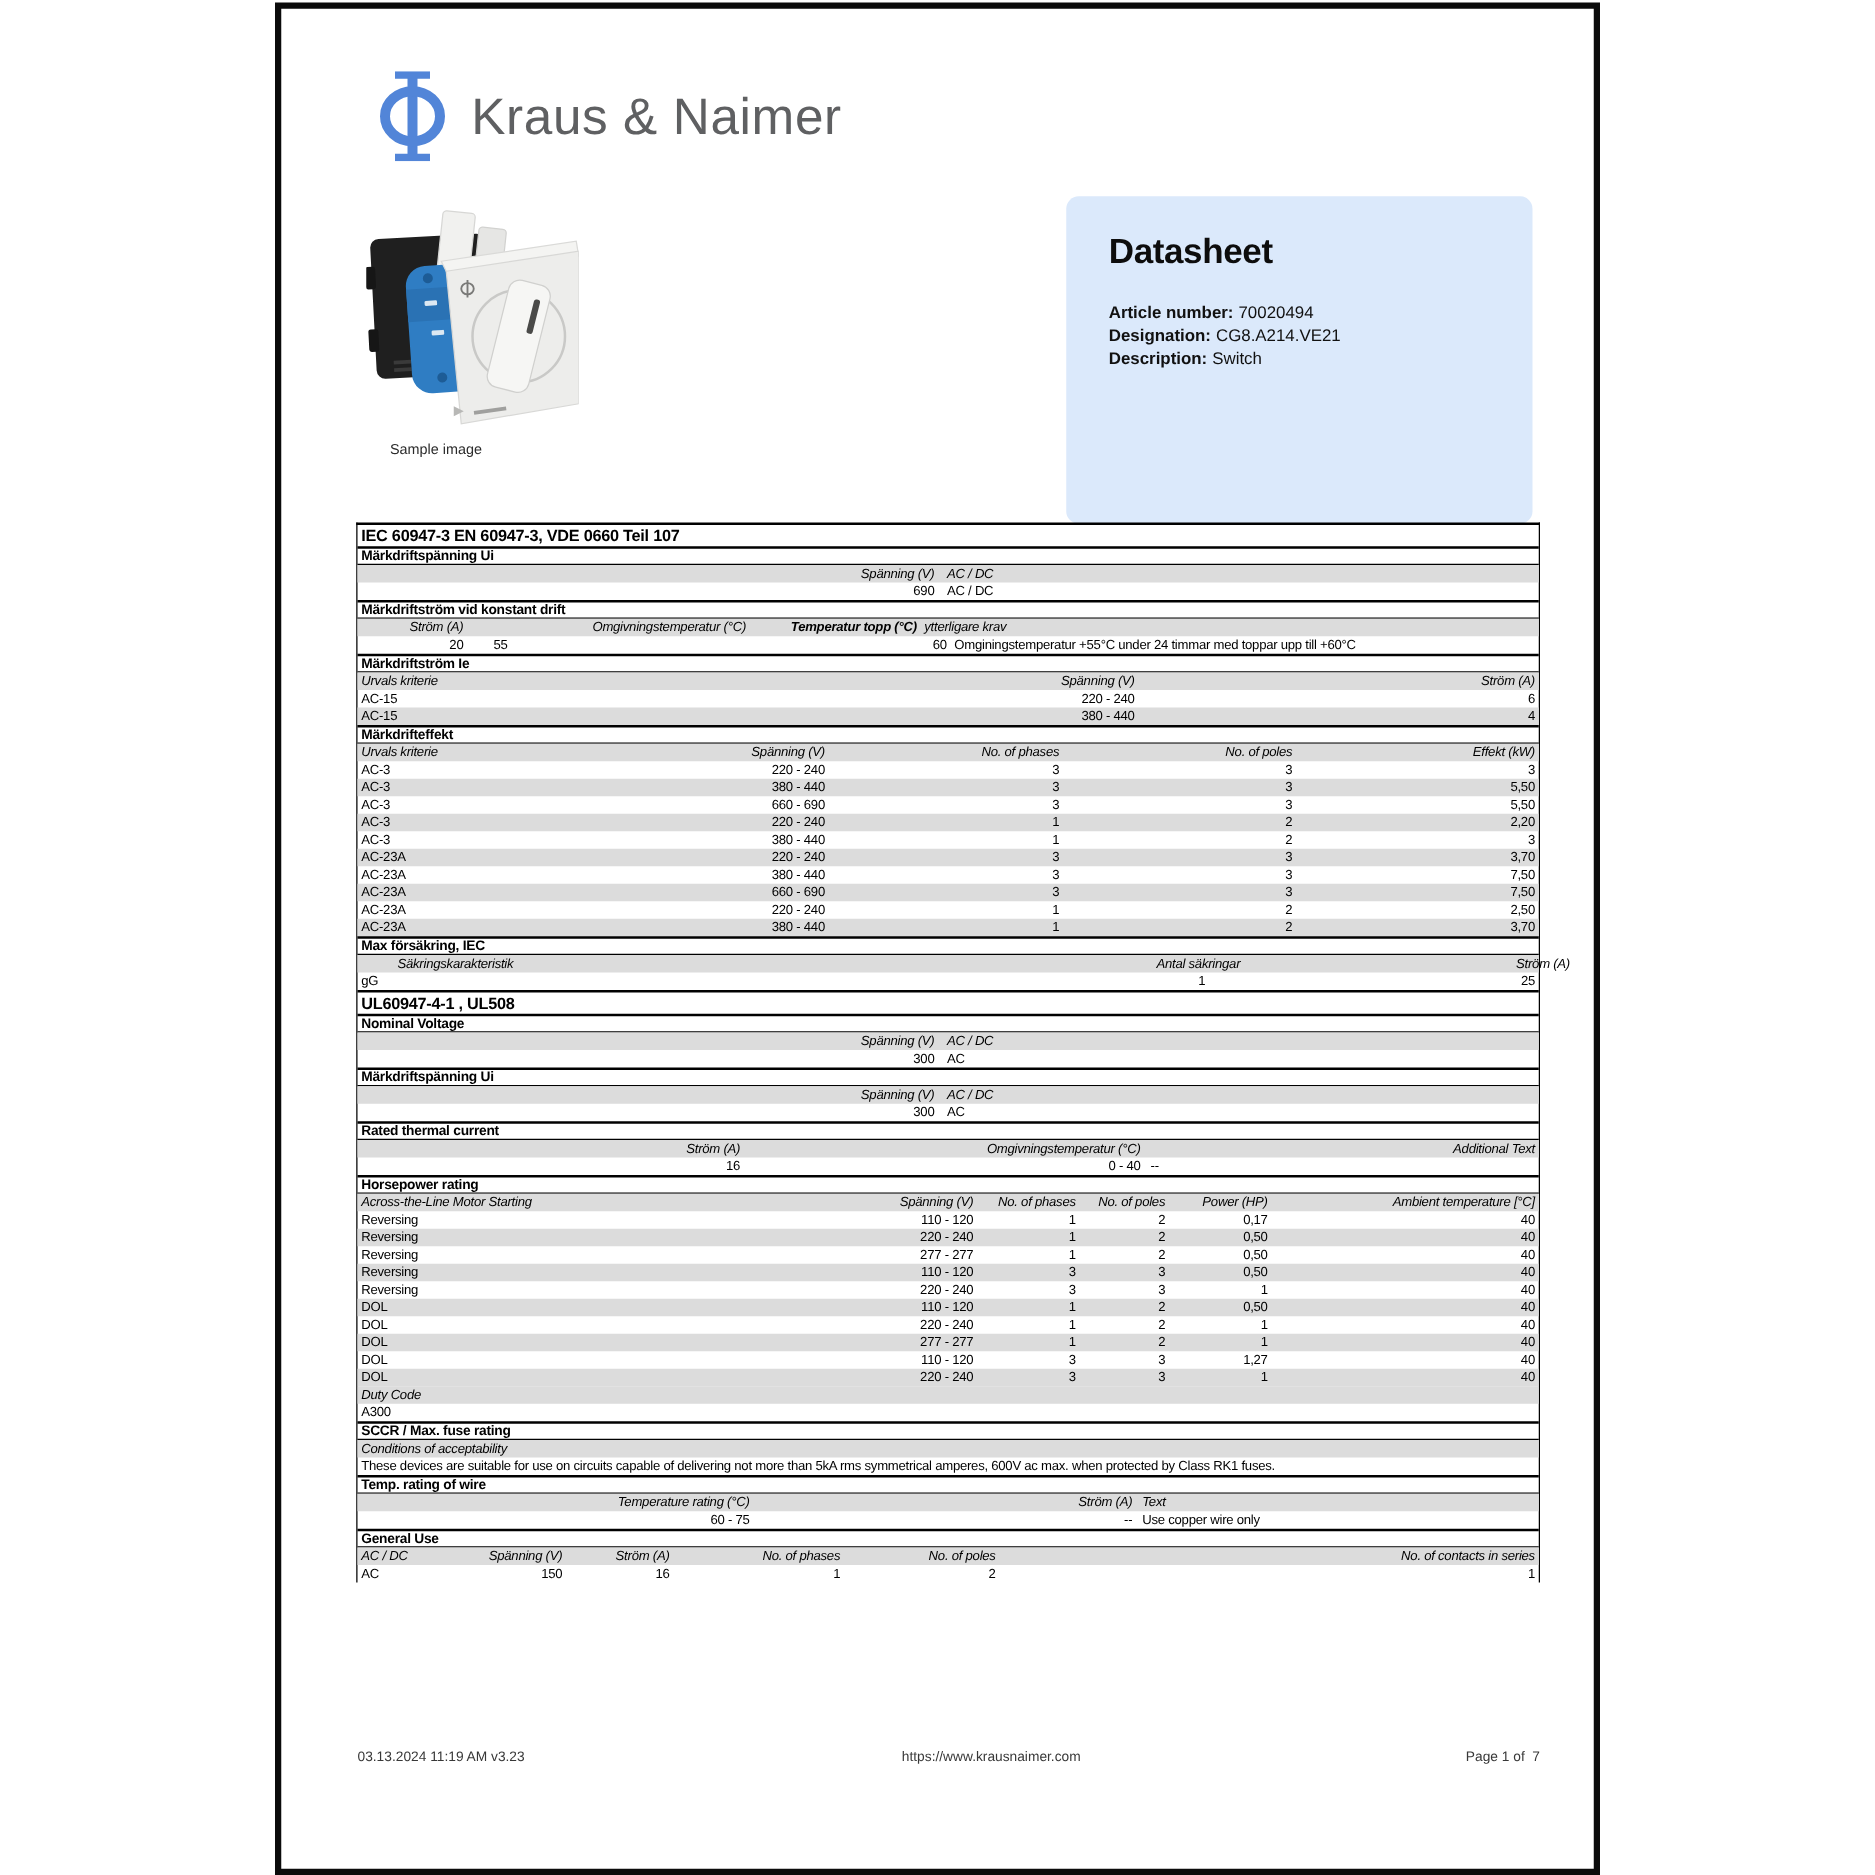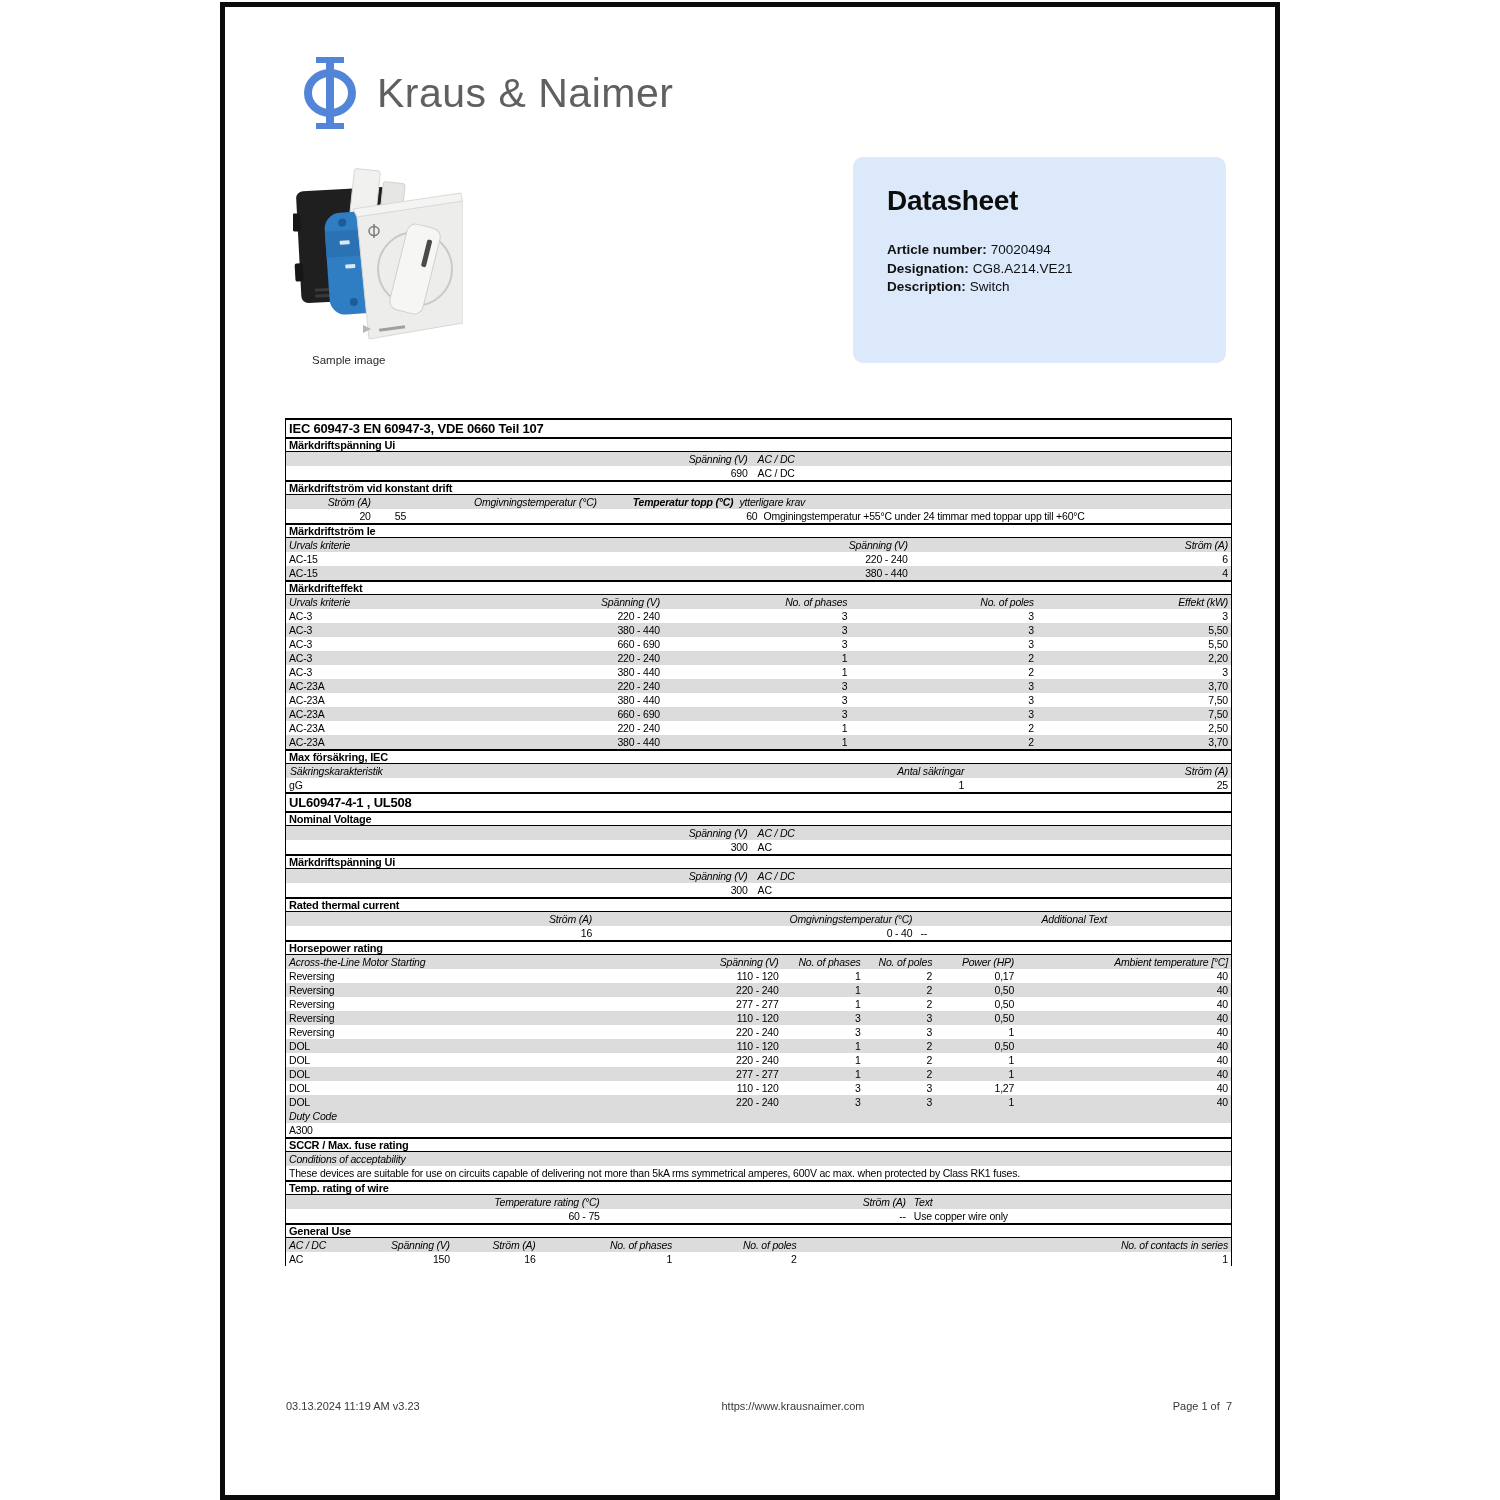--- a/index.html
+++ b/index.html
@@ -10,21 +10,21 @@
 
   
   .logo-row{position:absolute;left:78px;top:50px;display:flex;align-items:center;}
   .wordmark{margin-left:20px;font-size:41px;font-weight:400;color:#5f6062;letter-spacing:0.5px;}
 
   
   .product{position:absolute;left:68px;top:152px;}
   .caption{position:absolute;left:64px;top:347px;font-size:11.5px;color:#2b2b2b;margin-left:23px;}
 
   
-  .infobox{position:absolute;left:628px;top:150px;width:373px;height:206px;
+  .infobox{position:absolute;left:628px;top:150px;width:373px;height:262px;
            background:var(--info-box-bg,#dbe9fb);border-radius:10px;box-sizing:border-box;
            padding:28px 34px;}
   .ds-title{font-size:28px;font-weight:bold;color:#0d0d0d;margin-bottom:24px;letter-spacing:-0.3px;}
   .ds-line{font-size:13.5px;line-height:18.5px;color:#111;}
   .ds-label{font-weight:bold;margin-right:4px;}
 
   
   .spec-table{position:absolute;left:60px;top:411px;width:947px;box-sizing:border-box;
               border-left:1px solid #000;border-right:1px solid #000;border-top:2px solid #000;
               letter-spacing:-0.2px;}
@@ -220,21 +220,21 @@
         </div>
         <div class="t-row even">
           <span class="t-cell" style="flex: 0 0 20%; text-align: left; padding-left: 3px;">AC-23A</span>
           <span class="t-cell" style="flex: 0 0 19.7%; text-align: right;">380 - 440</span>
           <span class="t-cell" style="flex: 0 0 19.9%; text-align: right;">1</span>
           <span class="t-cell" style="flex: 0 0 19.8%; text-align: right;">2</span>
           <span class="t-cell" style="flex: 0 0 20.6%; text-align: right;">3,70</span>
         </div>
         <div class="t-sub">Max försäkring, IEC</div>
         <div class="t-row head">
-          <span class="t-cell" style="flex: 0 0 40%; text-align: left; padding-left: 4px;">Säkringskarakteristik</span>
+          <span class="t-cell" style="flex: 0 0 40%; text-align: left; padding-left: 4px; margin-left: 28px;">Säkringskarakteristik</span>
           <span class="t-cell" style="flex: 0 0 32%; text-align: right;">Antal säkringar</span>
           <span class="t-cell" style="flex: 0 0 28%; text-align: right;">Ström (A)</span>
         </div>
         <div class="t-row odd">
           <span class="t-cell" style="flex: 0 0 40%; text-align: left; padding-left: 3px;">gG</span>
           <span class="t-cell" style="flex: 0 0 32%; text-align: right;">1</span>
           <span class="t-cell" style="flex: 0 0 28%; text-align: right;">25</span>
         </div>
         <div class="t-title">UL60947-4-1 , UL508</div>
         <div class="t-sub after-title">Nominal Voltage</div>
@@ -252,21 +252,21 @@
           <span class="t-cell" style="flex: 0 0 51%; text-align: left; padding-left: 10px;">AC / DC</span>
         </div>
         <div class="t-row odd">
           <span class="t-cell" style="flex: 0 0 49%; text-align: right;">300</span>
           <span class="t-cell" style="flex: 0 0 51%; text-align: left; padding-left: 10px;">AC</span>
         </div>
         <div class="t-sub">Rated thermal current</div>
         <div class="t-row head">
           <span class="t-cell" style="flex: 0 0 32.5%; text-align: right;">Ström (A)</span>
           <span class="t-cell" style="flex: 0 0 34%; text-align: right;">Omgivningstemperatur (°C)</span>
-          <span class="t-cell" style="flex: 0 0 33.5%; text-align: center; padding-left: 8px;">Additional Text</span>
+          <span class="t-cell" style="flex: 0 0 33.5%; text-align: right; padding-left: 8px;">Additional Text</span>
         </div>
         <div class="t-row odd">
           <span class="t-cell" style="flex: 0 0 32.5%; text-align: right;">16</span>
           <span class="t-cell" style="flex: 0 0 34%; text-align: right;">0 - 40</span>
           <span class="t-cell" style="flex: 0 0 33.5%; text-align: left; padding-left: 8px;">--</span>
         </div>
         <div class="t-sub">Horsepower rating</div>
         <div class="t-row head">
           <span class="t-cell" style="flex: 0 0 30%; text-align: left; padding-left: 3px;">Across-the-Line Motor Starting</span>
           <span class="t-cell" style="flex: 0 0 22.3%; text-align: right;">Spänning (V)</span>

